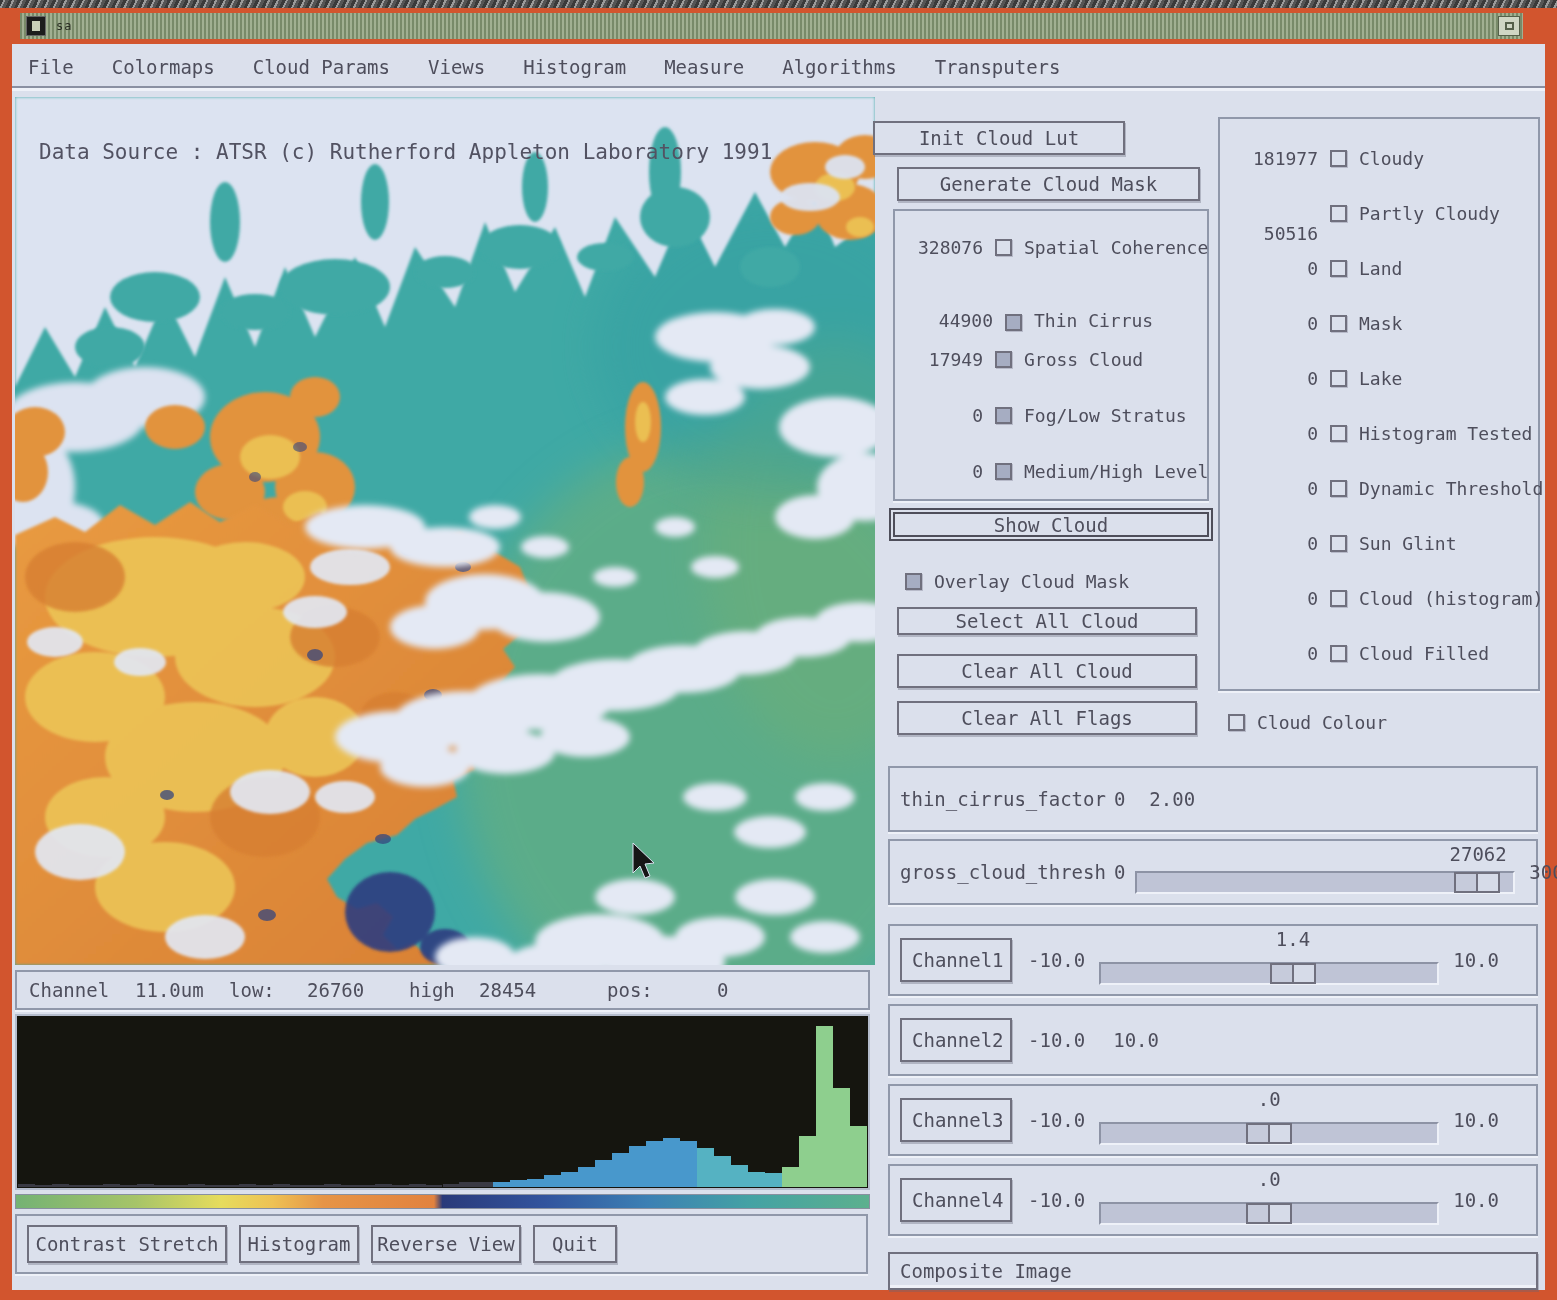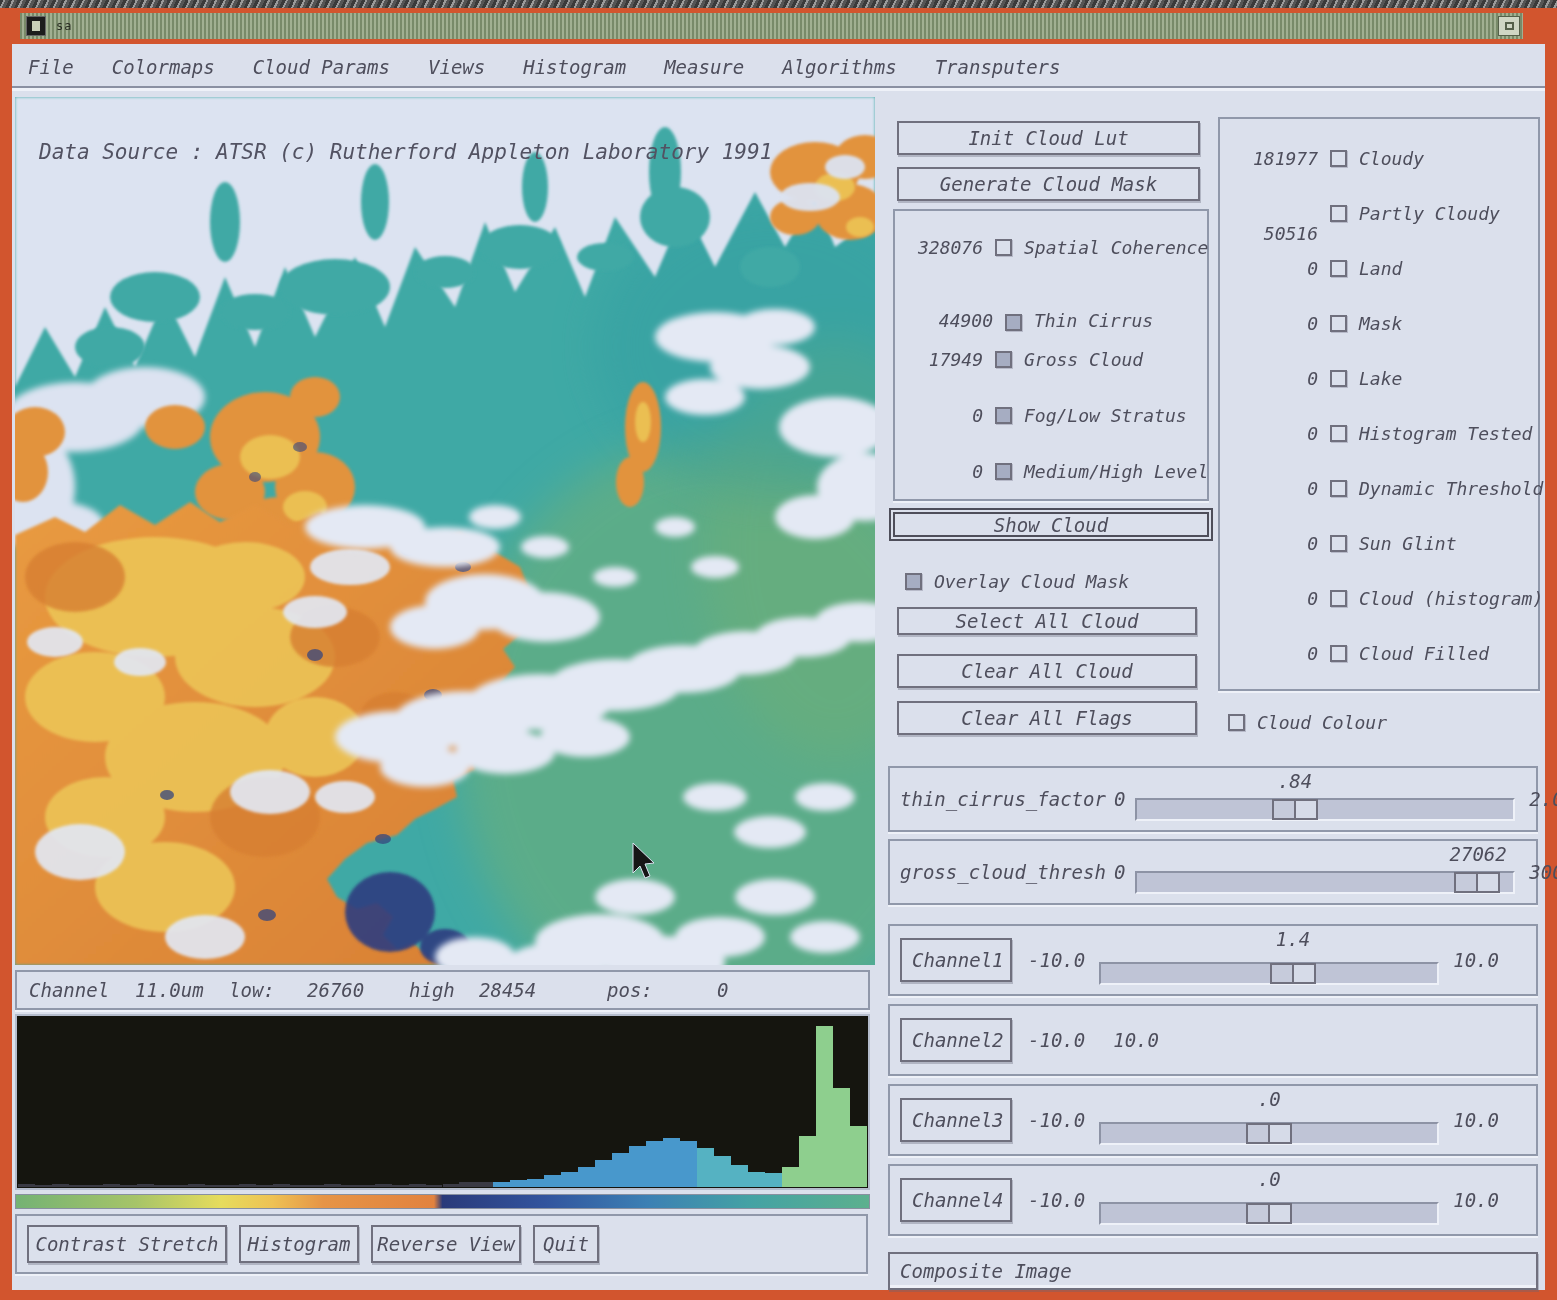--- a/index.html
+++ b/index.html
@@ -17,21 +17,21 @@
     background-image:repeating-linear-gradient(90deg,rgba(40,60,30,.22) 0 2px,rgba(225,232,215,.22) 2px 4px);
     display:flex; align-items:center;
   }
   .tb-icon { width:20px; height:20px; margin-left:6px; background:#1d1d1d; border:1px solid #666;
              display:flex; align-items:center; justify-content:center; }
   .tb-icon .dot { width:8px; height:10px; background:#c9cfb9; }
   .tb-label { font-size:12px; color:#2a2f24; margin-left:10px; letter-spacing:1px; }
   .tb-btn { position:absolute; right:3px; top:3px; width:22px; height:20px; background:#cfd6c4;
             border:1px solid #55604a; display:flex; align-items:center; justify-content:center; }
   .tb-btn .sq { width:9px; height:8px; border:2px solid #55604a; }
-  .win { position:absolute; top:36px; left:12px; right:12px; bottom:10px; background:#dbe0ec;font-style:italic; }
+  .win { position:absolute; top:36px; left:12px; right:12px; bottom:10px; background:#dbe0ec; }
   .content { position:absolute; inset:0; }
 
   
   .menubar {
     position:absolute; left:0; right:0; top:4px; height:40px;
     display:flex; align-items:center; gap:38px; padding-left:16px;
     border-bottom:2px solid #8a90a2; box-shadow:0 3px 0 #eef1f8;
     font-size:19px;
   }
   .menu-item { white-space:nowrap; cursor:default; }
@@ -362,24 +362,24 @@
             <div class="bar" style="left: 96%; width: 2%; height: 58%; background: rgb(142, 207, 142);"></div>
             <div class="bar" style="left: 98%; width: 2%; height: 36%; background: rgb(142, 207, 142);"></div>
           </div>
     </div>
     <div class="colorbar" id="colorbar" style="background: linear-gradient(to right, rgb(116, 178, 116) 0%, rgb(166, 196, 104) 14%, rgb(230, 220, 92) 24%, rgb(238, 194, 84) 30%, rgb(230, 148, 70) 36%, rgb(226, 130, 62) 49%, rgb(42, 58, 122) 50%, rgb(50, 84, 158) 62%, rgb(60, 128, 180) 74%, rgb(68, 162, 164) 86%, rgb(92, 176, 142) 100%);"></div>
 
     <div class="viewer-btn-bar" id="viewer-btns">
           <div class="btn" style="width: 200px; height: 38px;">Contrast Stretch</div>
           <div class="btn" style="width: 120px; height: 38px;">Histogram</div>
           <div class="btn" style="width: 150px; height: 38px;">Reverse View</div>
-          <div class="btn" style="width: 66px; height: 38px;">Quit</div>
+          <div class="btn" style="width: 84px; height: 38px;">Quit</div>
         </div>
 
-    <div class="btn" style="position:absolute;left:885px;top:77px;width:303px;height:34px">Init Cloud Lut</div>
+    <div class="btn" style="position:absolute;left:861px;top:77px;width:252px;height:34px">Init Cloud Lut</div>
     <div class="btn" style="position:absolute;left:885px;top:123px;width:303px;height:34px">Generate Cloud Mask</div>
 
     <div class="panel-box" style="left:881px;top:165px;width:316px;height:292px;padding:8px 0 0 0" id="tests-box">
           <div class="chk-row" style="height: 56px; padding-left: 10px;">
             <span class="count" style="width: 78px;">328076</span>
             <div class="checkbox"></div>
             <span class="lbl">Spatial Coherence</span>
           </div>
           <div class="chk-row" style="height: 56px; padding-left: 20px; align-items: flex-end;">
             <span class="count" style="width: 78px;">44900</span>
@@ -469,29 +469,20 @@
 
     <div class="chk-row" style="position:absolute;left:1216px;top:668px">
       <div class="checkbox"></div>
       <span class="lbl">Cloud Colour</span>
     </div>
 
     <div id="param-area">
           <div class="slider-box" style="left: 876px; top: 722px; width: 650px; height: 66px; padding-left: 10px;">
             <span class="slbl" style="margin-right: 8px;">thin_cirrus_factor</span>
             <span class="minmax" style="margin: 0px 10px 0px 0px;">0</span>
-            <div class="track-col" style="width: 380px;">
-              <span class="val" style="left: 42%;">.84</span>
-              <div class="track">
-                <div class="thumb" style="left: calc(42% - 23px);">
-                  <div class="half"></div>
-                  <div class="half"></div>
-                </div>
-              </div>
-            </div>
             <span class="minmax" style="margin-left: 14px;">2.00</span>
           </div>
           <div class="slider-box" style="left: 876px; top: 795px; width: 650px; height: 66px; padding-left: 10px;">
             <span class="slbl" style="margin-right: 8px;">gross_cloud_thresh</span>
             <span class="minmax" style="margin: 0px 10px 0px 0px;">0</span>
             <div class="track-col" style="width: 380px;">
               <span class="val" style="left: 90.2067%;">27062</span>
               <div class="track">
                 <div class="thumb" style="left: calc(90.2067% - 23px);">
                   <div class="half"></div>

